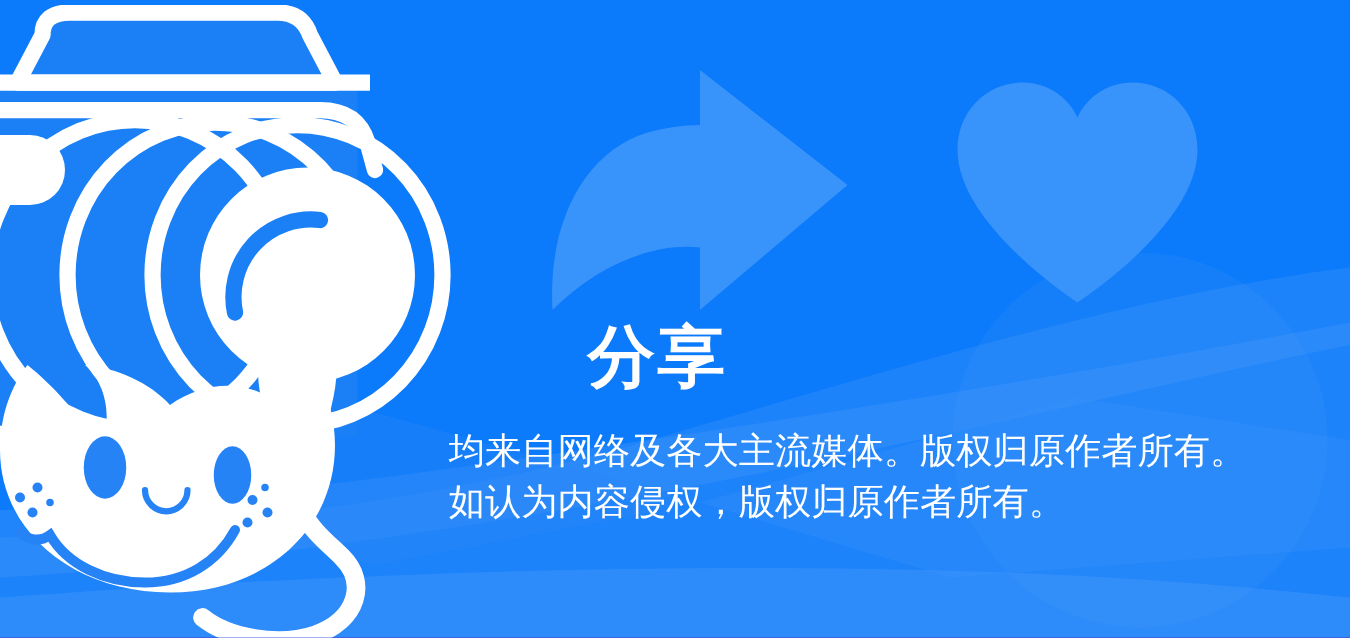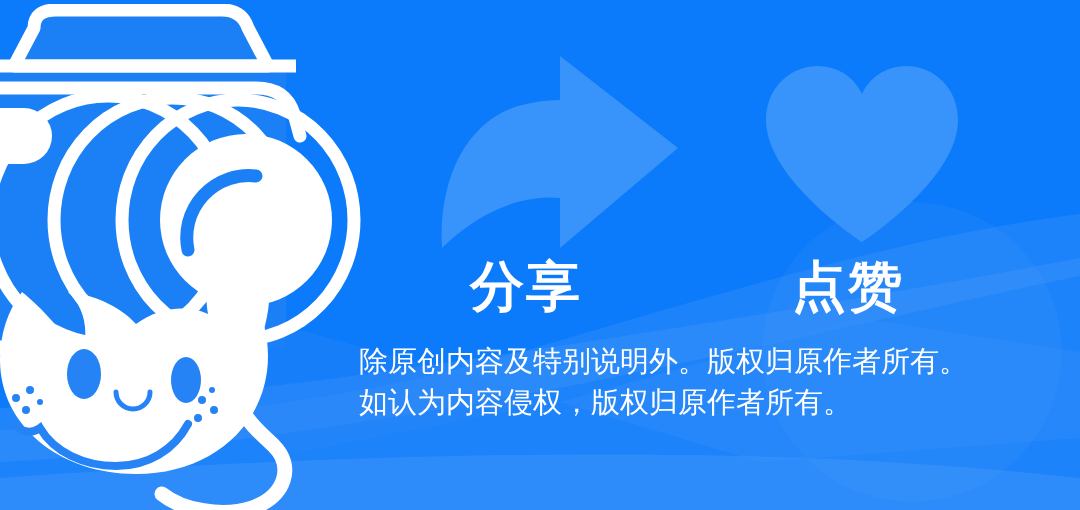--- a/index.html
+++ b/index.html
@@ -154,20 +154,19 @@
                C 100 178 4 116 4 56
                C 4 24 28 2 56 2
                C 78 2 94 16 100 30
                C 106 16 122 2 144 2
                C 172 2 196 24 196 56
                C 196 116 100 178 100 178 Z" fill="#3893fa"></path>
     </svg>
   </div>
 
   <div class="icon-label" id="label-share">分享</div>
-  <div class="icon-label" id="label-like">点赞</div>
 
   <div class="disclaimer">
-    <span class="line">除原创内容及特别说明外。版权归原作者所有。</span>
+    <span class="line">均来自网络及各大主流媒体。版权归原作者所有。</span>
     <span class="line">如认为内容侵权，版权归原作者所有。</span>
   </div>
 
 </div>
 
 </body></html>

